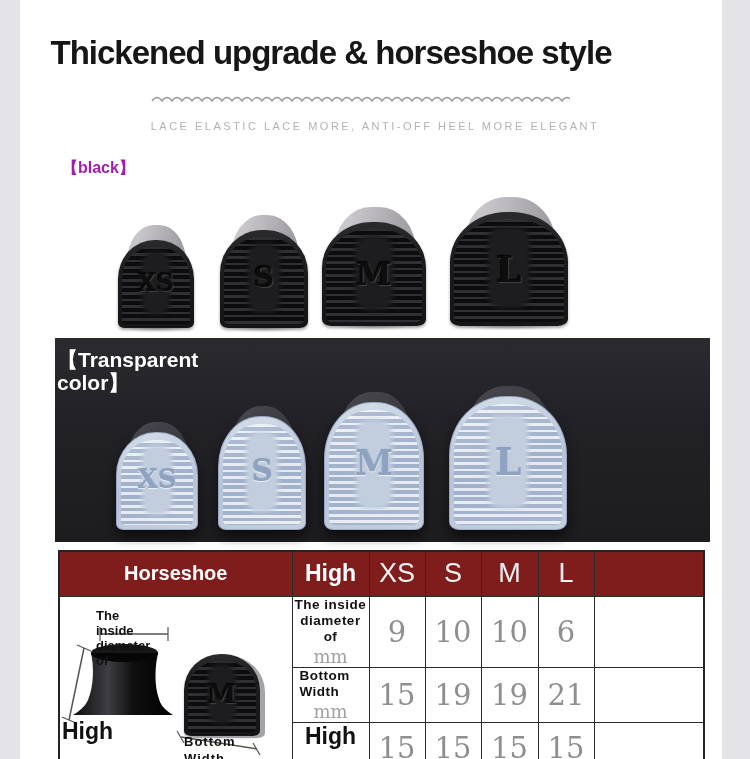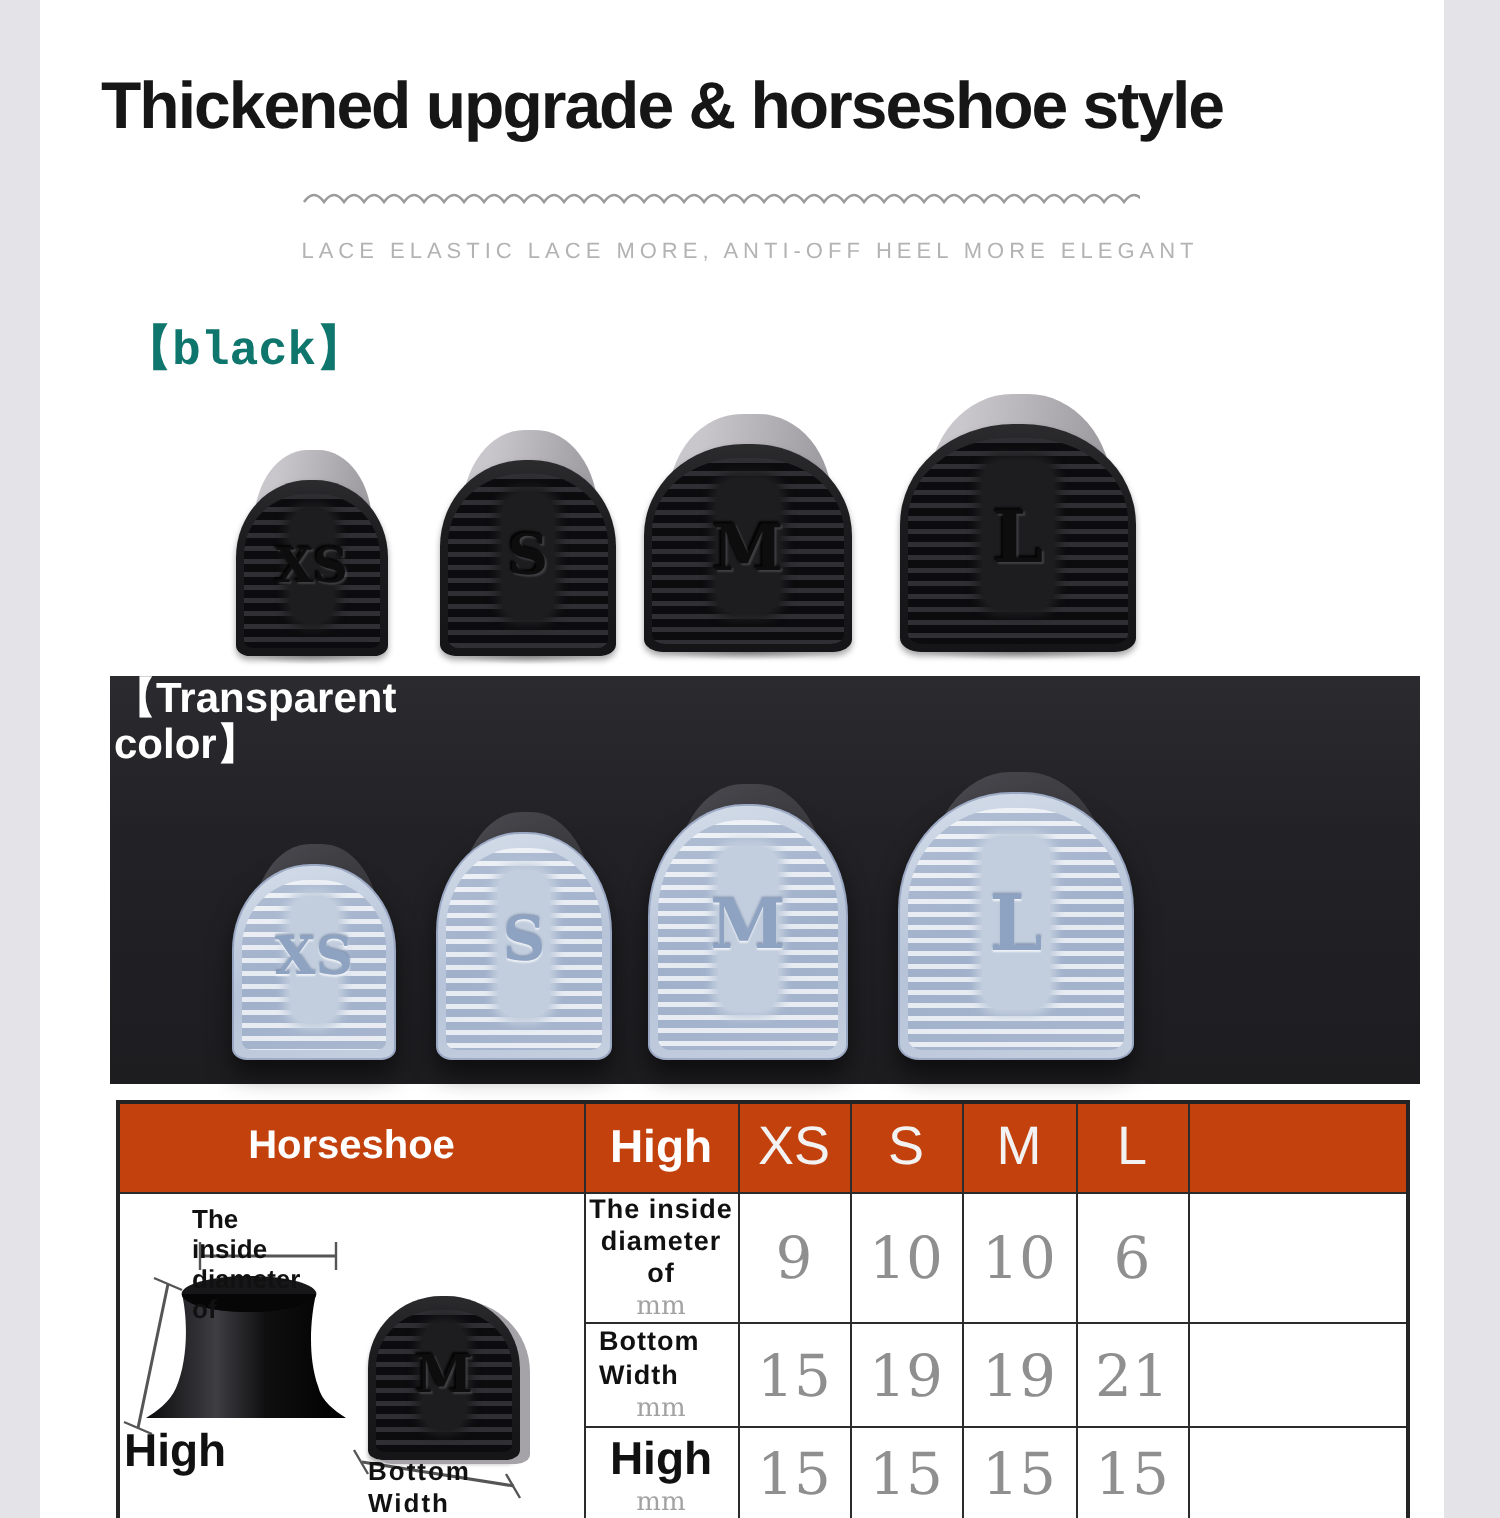--- a/index.html
+++ b/index.html
@@ -16,21 +16,21 @@
     position:absolute;left:0;top:34px;width:662px;text-align:center;
     font-size:33px;font-weight:bold;color:#161616;letter-spacing:-1px;
   }
   .wavy{position:absolute;left:150px;top:92px;width:420px;height:14px;}
   .subtitle{
     position:absolute;left:0;top:120px;width:750px;text-align:center;
     font-size:11px;color:#b3b3b3;letter-spacing:2.5px;
   }
   .black-label{
     position:absolute;left:62px;top:158px;
-    font-size:24px;font-weight:bold;color:#0f766e;font-family:Liberation Mono, monospace;
+    font-size:16px;font-weight:bold;color:#a21caf;
   }
 
   
   .cap{position:absolute;}
   .cap .stem{
     position:absolute;left:12%;right:10%;top:-15px;height:55%;
     background:linear-gradient(100deg,#c9c7cb 20%,#a09ea2 85%);
     border-radius:50% 50% 40% 40% / 85% 85% 25% 25%;
     z-index:0;
   }
@@ -74,41 +74,41 @@
     color:#8ea2c2;
     text-shadow:0 1px 1px rgba(255,255,255,.75),0 -1px 1px rgba(95,115,150,.55);
   }
 
   
   .panel{
     position:absolute;left:55px;top:338px;width:655px;height:204px;
     background:linear-gradient(180deg,#2b2b2f 0%,#222226 40%,#1d1d20 100%);
   }
   .panel-label{
-    position:absolute;left:2px;top:0;width:145px;
+    position:absolute;left:2px;top:10px;width:145px;
     color:#fff;font-size:21px;font-weight:bold;line-height:1.1;
   }
 
   
   .spec{
     position:absolute;left:58px;top:550px;width:647px;
     border-collapse:collapse;table-layout:fixed;
     border:2px solid #242424;
   }
   .spec td,.spec th{border:1px solid #2b2b2b;padding:0;text-align:center;vertical-align:middle;}
-  .spec tr.head{height:45px;background:#c2410c;padding-left:28px;}
+  .spec tr.head{height:45px;background:#7f1d1d;padding-left:28px;}
   .spec tr.r1{height:53px;}
   .spec tr.r2{height:52px;}
   .spec tr.r3{height:48px;}
   .th-horseshoe{color:#fff;font-size:20px;font-weight:bold;}
   .th-code{color:#fff;font-size:23px;font-weight:bold;}
   .th-size{color:#f2f2f2;font-size:27px;font-weight:normal;}
   .rowlabel .lbl{font-size:13.5px;font-weight:bold;color:#111;line-height:1.2;letter-spacing:.5px;}
   .rowlabel .lbl.big{font-size:23px;letter-spacing:0;}
-  .rowlabel .unit{font-family:"DejaVu Serif",serif;font-size:13px;color:#a2a2a2;margin-top:1px;}
+  .rowlabel .unit{font-family:"DejaVu Serif",serif;font-size:18px;color:#a2a2a2;margin-top:1px;}
   .val{font-family:"DejaVu Serif",serif;font-size:29px;color:#8f8f8f;}
 
   
   .illus{position:relative;}
   .illus-wrap{position:relative;width:232px;height:153px;}
   .illus svg{position:absolute;left:0;top:0;}
   .ann{position:absolute;font-weight:bold;color:#111;}
   .ann-inside{left:36px;top:1px;width:58px;font-size:13px;line-height:1.15;text-align:left;}
   .ann-high{left:2px;top:110px;font-size:23px;}
   .ann-bw{left:124px;top:126px;width:62px;font-size:13px;line-height:1.25;text-align:left;letter-spacing:1px;}

